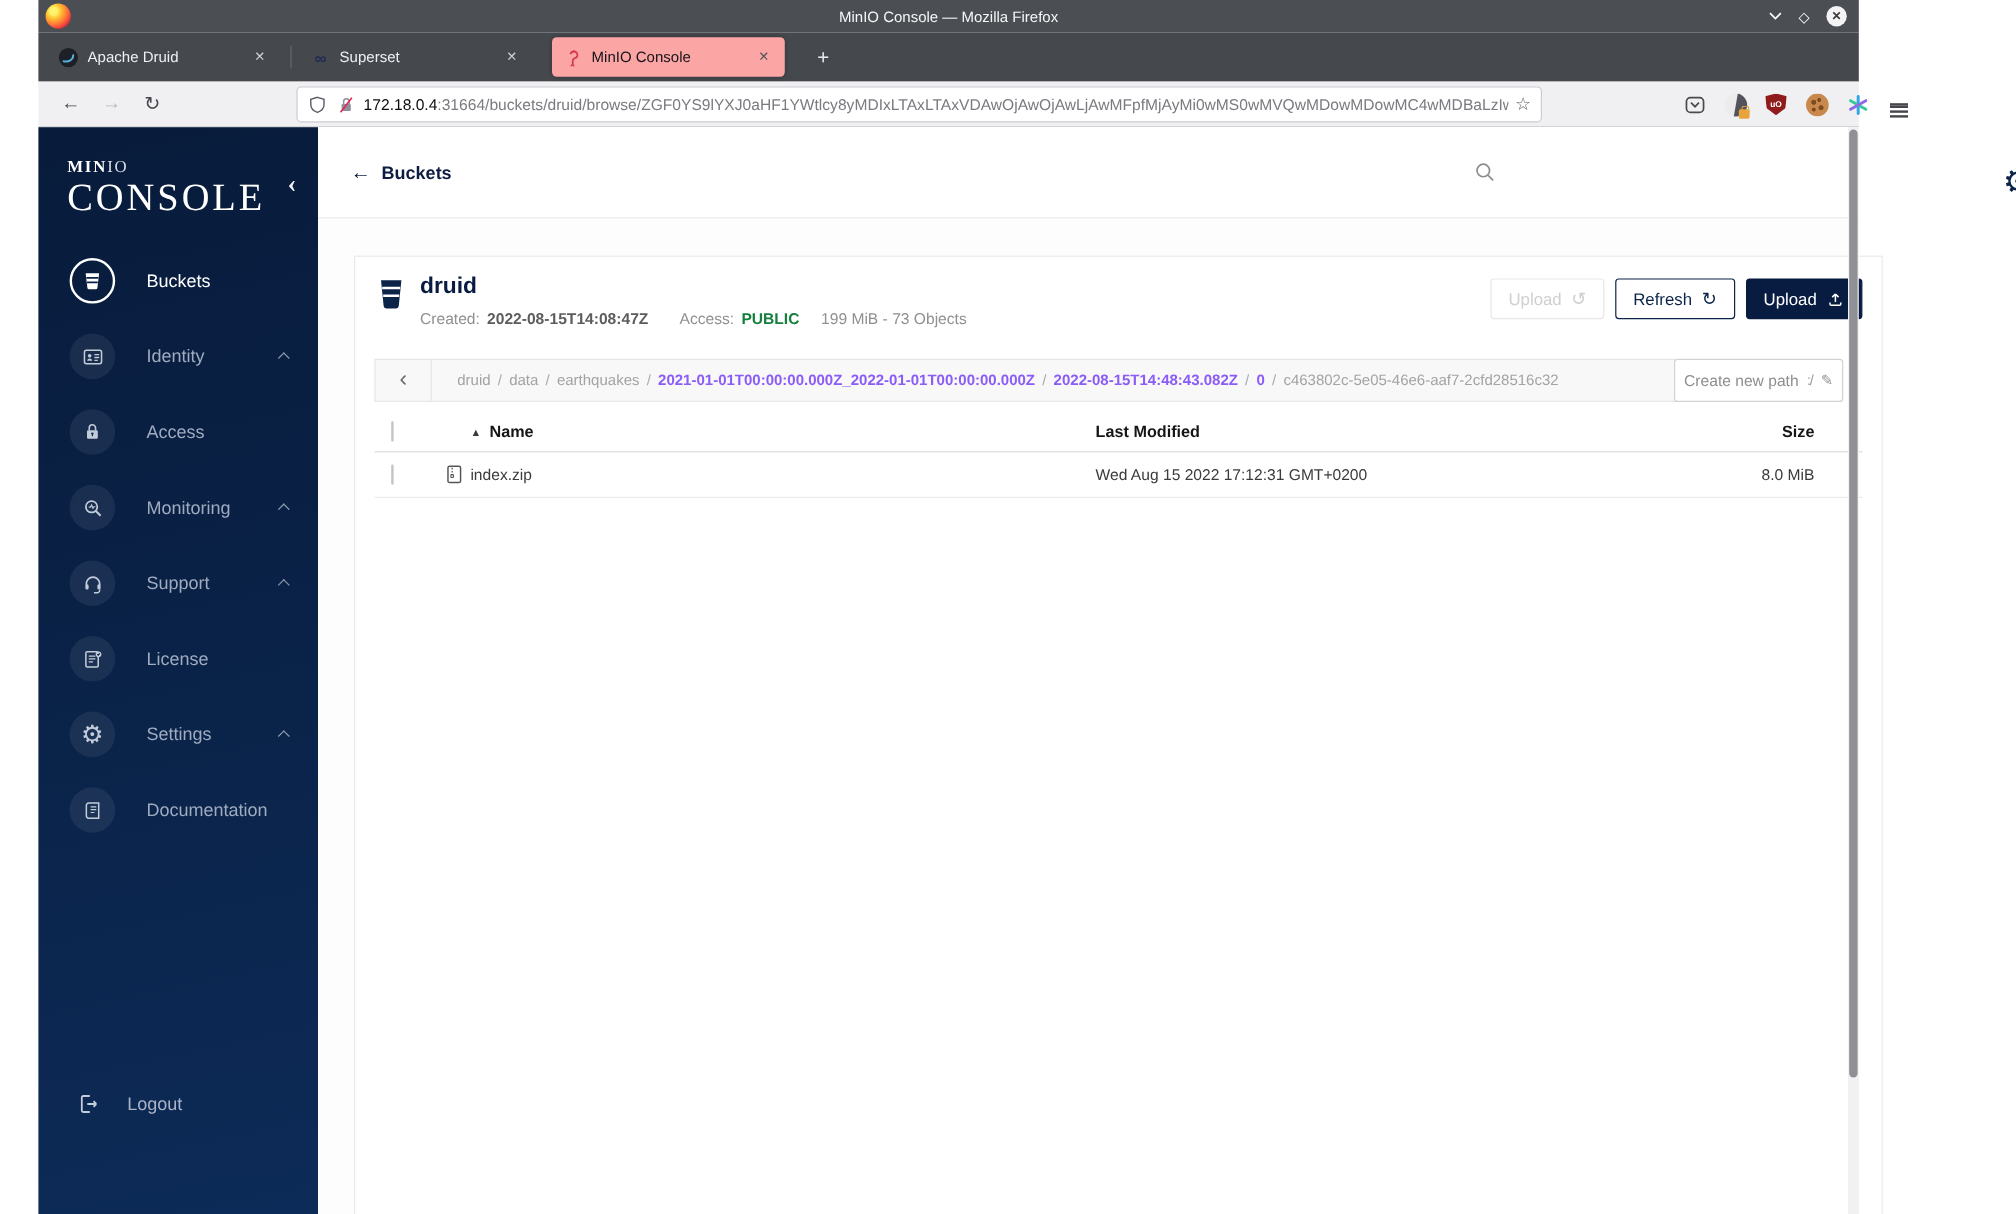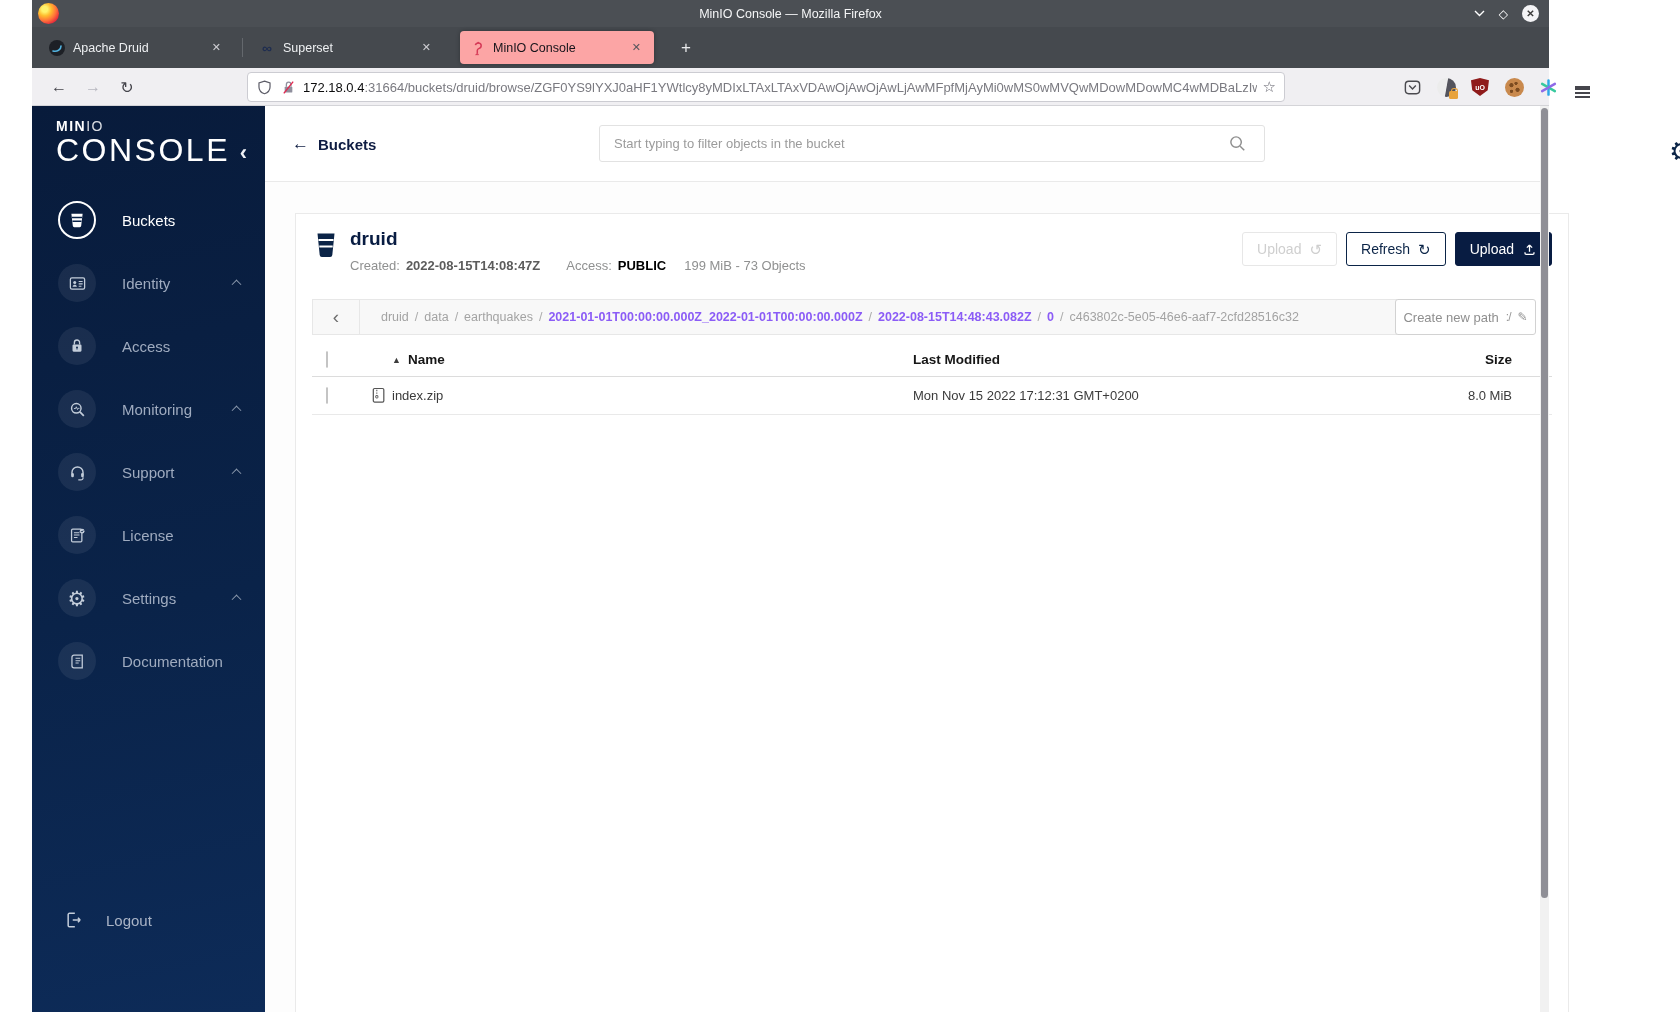--- a/index.html
+++ b/index.html
@@ -42,21 +42,21 @@
     background: radial-gradient(circle at 34% 38%, #7c4b20 1.8px, transparent 2.4px),
                 radial-gradient(circle at 66% 62%, #7c4b20 1.8px, transparent 2.4px),
                 radial-gradient(circle at 58% 28%, #7c4b20 1.4px, transparent 1.9px),
                 radial-gradient(circle at 34% 70%, #7c4b20 1.4px, transparent 1.9px), #c9894d; }
   .maskico { position:relative; width:19px; height:19px; border-radius:50%; background:linear-gradient(100deg,#ececec 48%,#53535c 52%); }
   .maskico .mini-lock { position:absolute; right:-2px; bottom:-2px; width:9px; height:8px; background:#e8a33d; border-radius:1.5px; }
   .maskico .mini-lock::before { content:""; position:absolute; left:2px; top:-3px; width:5px; height:5px; border:1.5px solid #e8a33d; border-bottom:none; border-radius:3px 3px 0 0; }
 
   
   .sidebar { position:absolute; left:0; top:106px; width:233px; height:906px; background:linear-gradient(168deg,#081b3b 0%,#0a2349 55%,#0d2b58 100%); color:#fff; }
-  .logo { padding:12px 0 0 24px; position:relative; }
+  .logo { padding:26px 0 0 24px; position:relative;font-family:Liberation Serif, serif; }
   .logo-top { font-size:14px; letter-spacing:1.5px; color:#fff; }
   .logo-top .b { font-weight:800; } .logo-top .l { font-weight:300; opacity:.85; }
   .logo-sub { font-size:32px; letter-spacing:2.5px; font-weight:400; color:#fff; line-height:1.05; }
   .collapse { position:absolute; right:18px; top:36px; font-size:22px; font-weight:700; color:#f0f2f6; line-height:1; }
   .menu { margin-top:21px; }
   .mi { position:relative; height:63px; display:flex; align-items:center; padding-left:26px; cursor:pointer; }
   .mi .circ { width:38px; height:38px; border-radius:50%; background:rgba(255,255,255,.07); display:flex; align-items:center; justify-content:center; color:#c3cdda; flex:none; }
   .mi .lbl { margin-left:26px; font-size:15px; color:#9fabbf; }
   .mi.active .circ { background:transparent; border:2px solid #fff; color:#fff; }
   .mi.active .lbl { color:#fff; }
@@ -75,21 +75,21 @@
   .search::placeholder { color:#9b9b9b; }
   .search-ico { position:absolute; left:963px; top:28px; }
   .gear-top { position:absolute; left:1404px; top:32px; font-size:28px; color:#0b2447; line-height:1; }
 
   .card { position:absolute; left:30px; top:107px; width:1274px; height:940px; background:#fff; border:1px solid #eaeaea; }
   .bucket-row { position:relative; height:72px; }
   .bucket-ico { position:absolute; left:18px; top:18px; color:#0b2447; }
   .bname { position:absolute; left:54px; top:14px; font-size:19px; font-weight:700; color:#081C42; }
   .bmeta { position:absolute; left:54px; top:44px; font-size:13px; color:#8f9090; white-space:nowrap; }
   .bmeta .v { font-weight:700; color:#5c5c5c; margin:0 26px 0 6px; }
-  .bmeta .v2 { font-weight:700; color:#000000; margin:0 18px 0 6px; }
+  .bmeta .v2 { font-weight:700; color:#15803d; margin:0 18px 0 6px; }
   .btns { position:absolute; right:16px; top:18px; display:flex; gap:9px; }
   .btn { height:34px; display:flex; align-items:center; gap:8px; padding:0 14px; border-radius:3px; font-size:14px; border:1px solid transparent; cursor:pointer; background:#fff; font-family:"Liberation Sans",sans-serif; }
   .btn .bico { font-size:15px; line-height:1; }
   .btn.disabled { border-color:#e7e7e7; color:#cfcfcf; }
   .btn.outline { border-color:#0b2447; color:#0b2447; }
   .btn.fill { background:#081C42; border-color:#081C42; color:#fff; }
 
   .path-row { position:relative; margin:13px 16px 0 16px; height:36px; }
   .crumb-bar { position:absolute; left:0; top:0; width:1085px; height:36px; background:#f8f8f8; border:1px solid #e7e7e7; display:flex; align-items:center; }
   .crumb-back { width:47px; height:100%; border-right:1px solid #e7e7e7; display:flex; align-items:center; justify-content:center; font-size:19px; color:#6d6d6d; }
@@ -313,21 +313,20 @@
       <span class="lbl">Logout</span>
     </div>
   </aside>
 
   <main class="mainarea">
     <div class="page-top">
       <div class="back-title">
         <span class="back-arrow">←</span>
         <span class="back-label">Buckets</span>
       </div>
-      <input class="search" placeholder="Start typing to filter objects in the bucket" style="">
       <span class="search-ico">
         <svg width="19" height="19" viewBox="0 0 20 20">
             <circle cx="8.5" cy="8.5" r="5.5" fill="none" stroke="#8d8d8d" stroke-width="1.5"></circle>
             <path d="M12.8 12.8l4.3 4.3" stroke="#8d8d8d" stroke-width="1.5"></path>
           </svg>
       </span>
       <span class="gear-top">⚙</span>
     </div>
 
     <section class="card">
@@ -392,21 +391,21 @@
           <span class="c-name">
             <span class="zip-ico">
               <svg width="14" height="17" viewBox="0 0 16 18">
                   <rect x="1.5" y="1" width="12" height="15.5" rx="1.5" fill="none" stroke="#555" stroke-width="1.4"></rect>
                   <path d="M5.5 2.5v6.5" stroke="#555" stroke-width="1.2" stroke-dasharray="1.6 1.4"></path>
                   <rect x="4.3" y="9" width="2.4" height="2.8" rx="0.5" fill="none" stroke="#555" stroke-width="1.1"></rect>
                 </svg>
             </span>
             <span>index.zip</span>
           </span>
-          <span class="c-mod">Mon Nov 15 2022 17:12:31 GMT+0200</span>
+          <span class="c-mod">Wed Aug 15 2022 17:12:31 GMT+0200</span>
           <span class="c-size">8.0 MiB</span>
         </div>
       </div>
     </section>
   </main>
 
   <div class="scrollbar">
     <div class="scroll-thumb"></div>
   </div>
 

